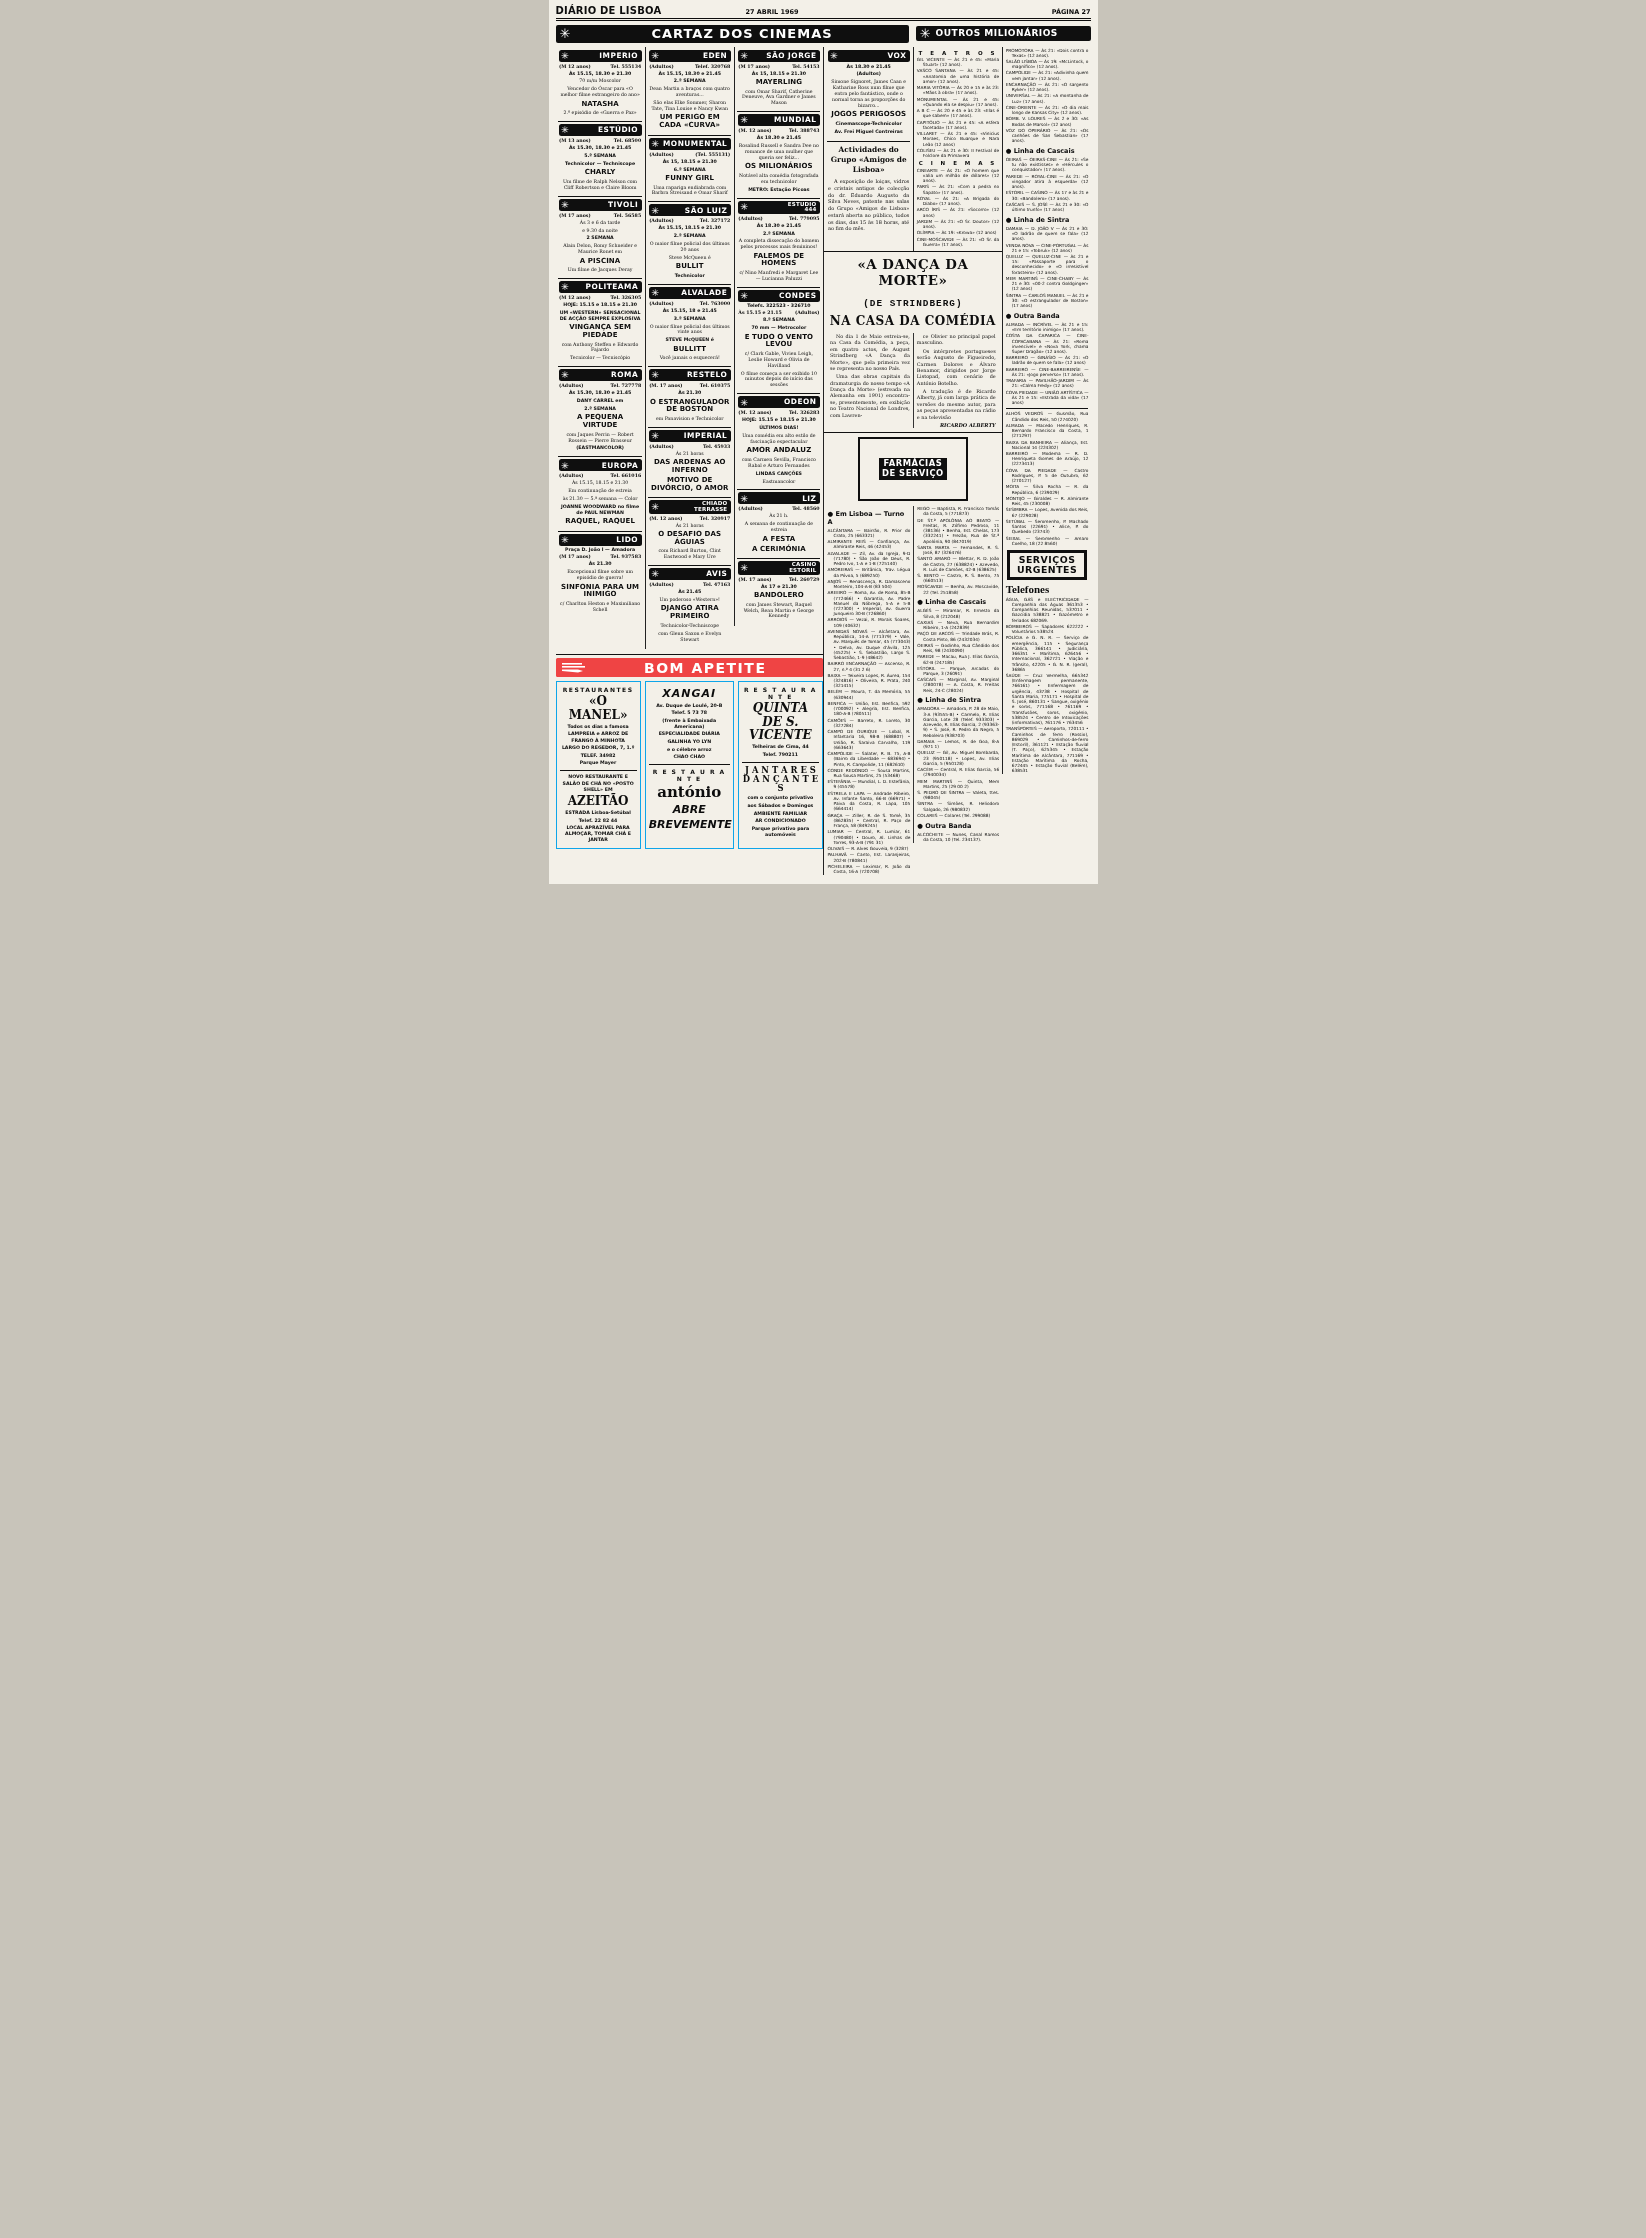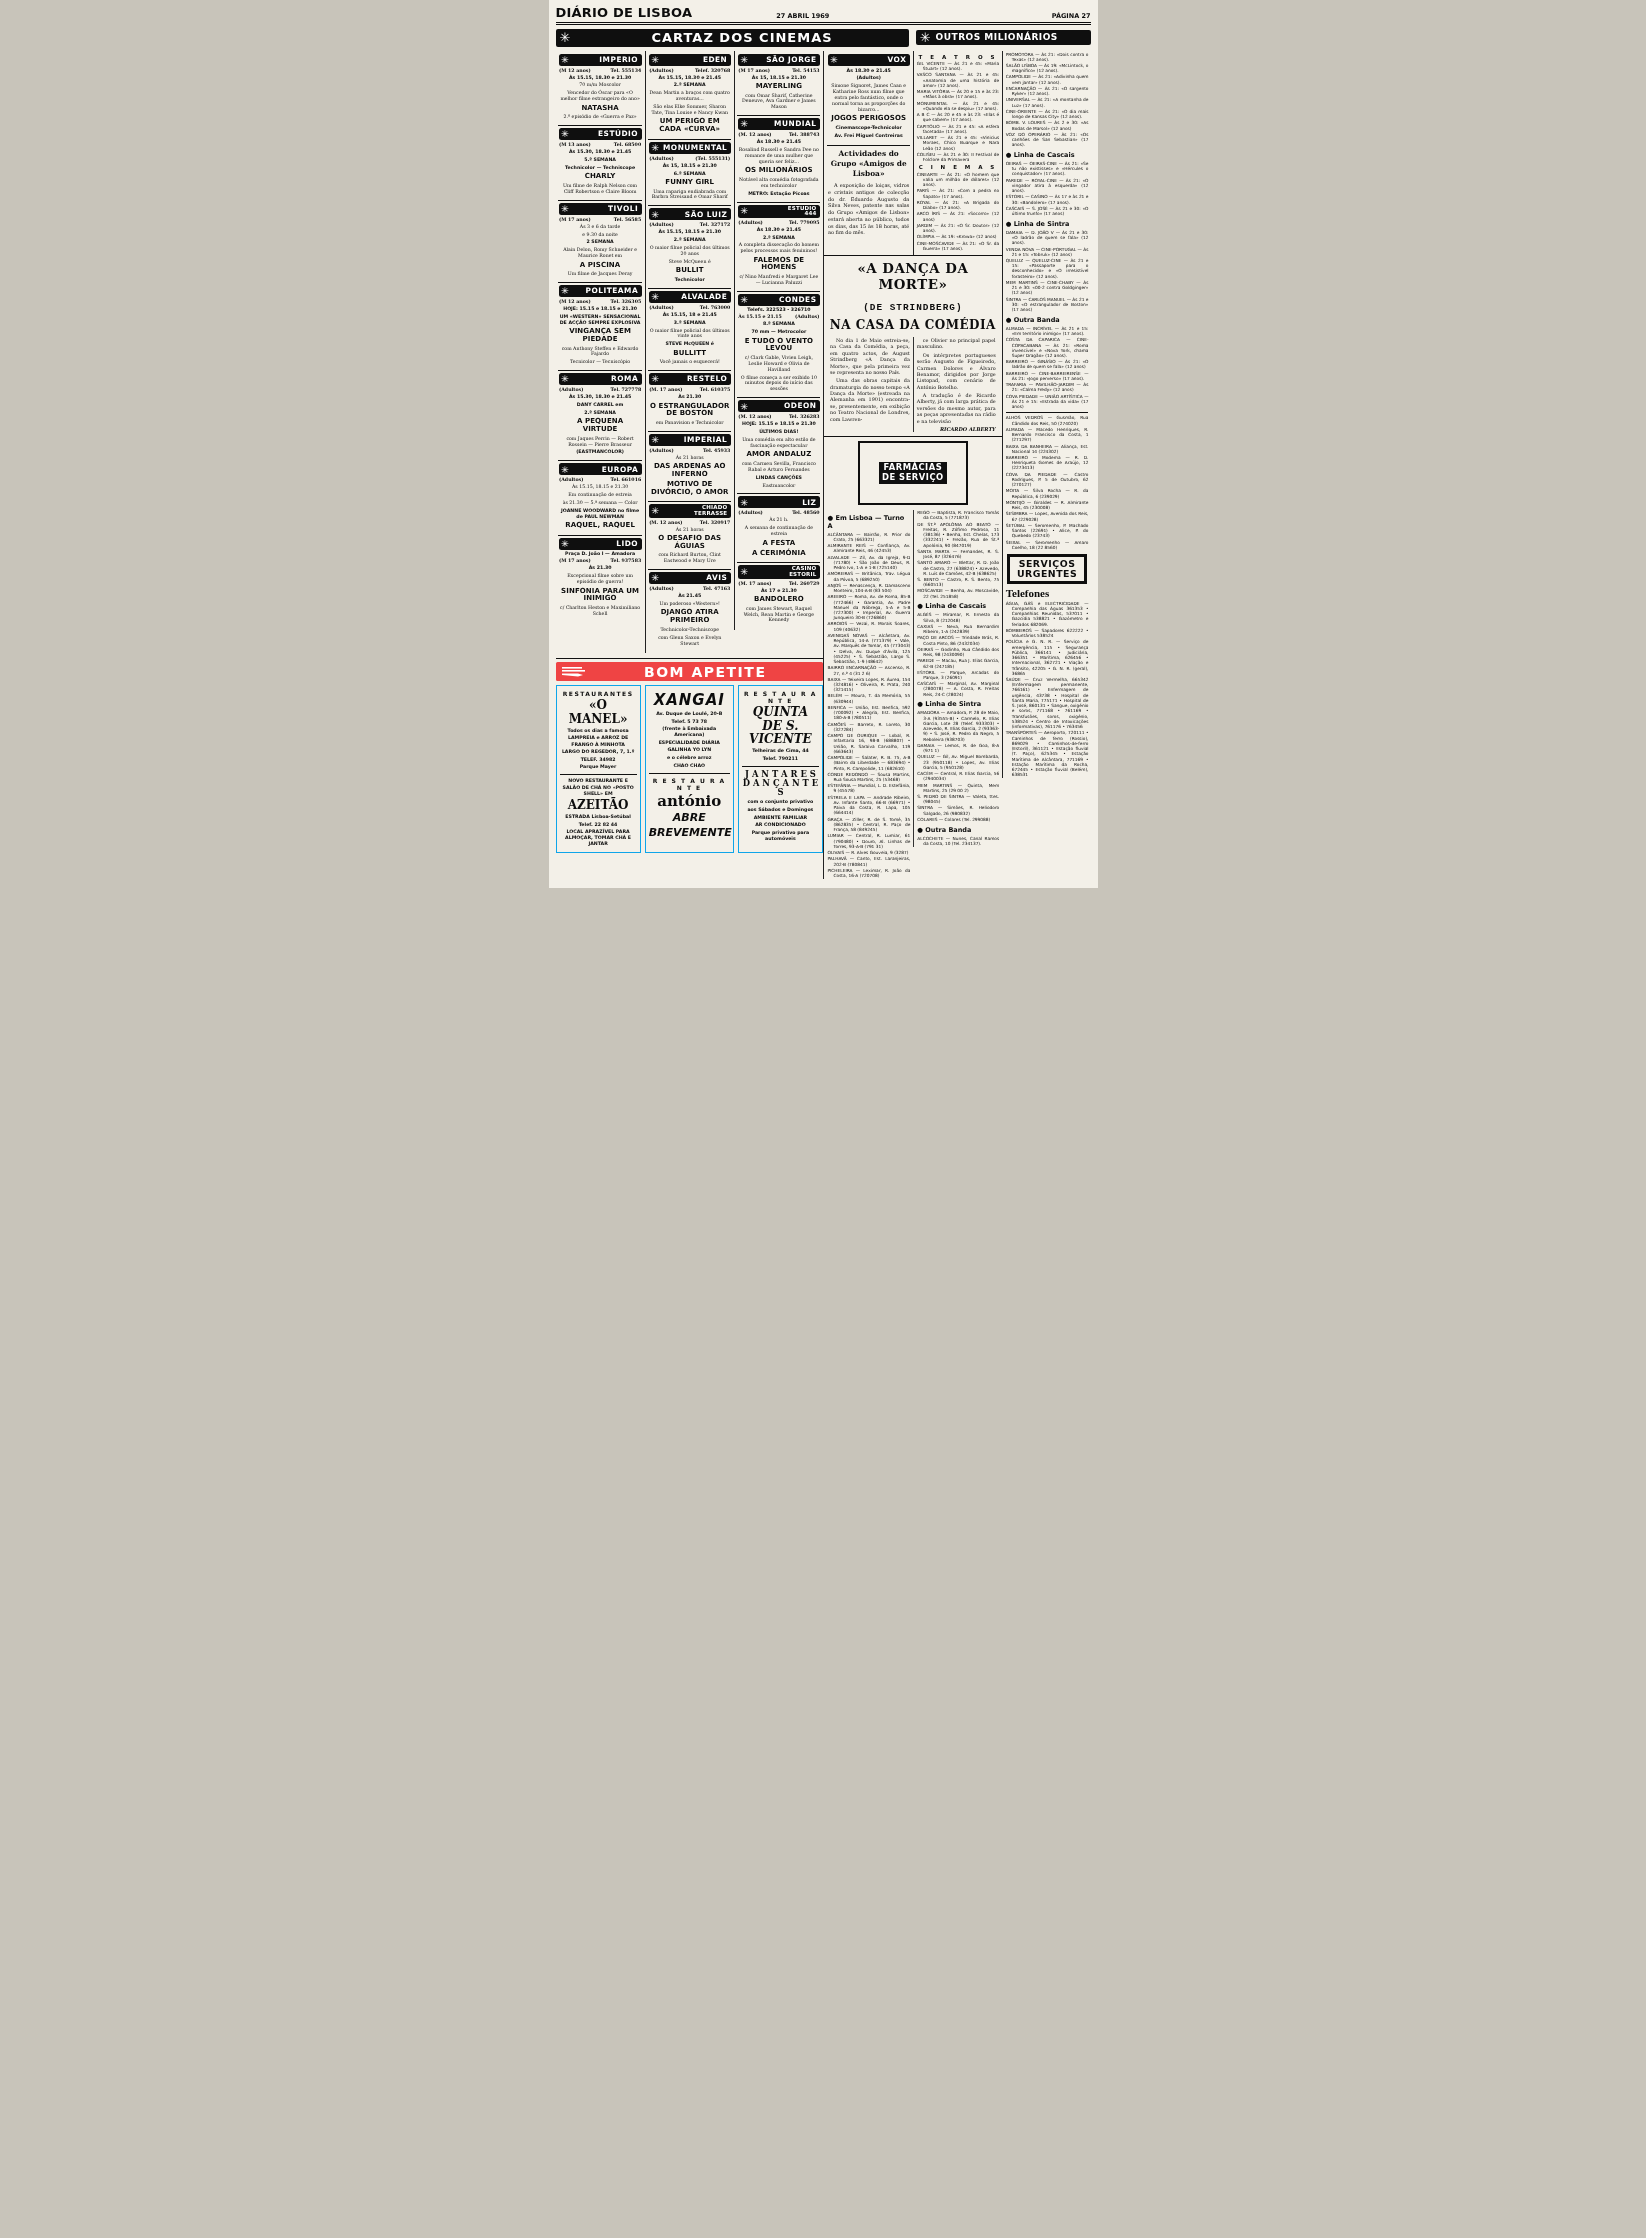--- a/index.html
+++ b/index.html
@@ -4,21 +4,21 @@
 <style>
   * { margin:0; padding:0; box-sizing:border-box; }
   html,body { background:#c8c4ba; }
   body { font-family:"DejaVu Serif", serif; color:#0d0d0d; }
   .page {
     width:549px; margin:0 auto; background:#f3f0e8; padding:5px 7px 9px 7px;
     position:relative;
   }
   
   .masthead { display:flex; align-items:flex-end; font-family:"DejaVu Sans", sans-serif; font-weight:bold; }
-  .masthead .mh-left { font-size:13px; letter-spacing:0.2px; }
+  .masthead .mh-left { font-size:10px; letter-spacing:0.2px; }
   .masthead .mh-center { font-size:6.5px; margin-left:84px; }
   .masthead .mh-right { font-size:6.5px; margin-left:auto; }
   .mh-rule { border-top:1.5px solid #0d0d0d; border-bottom:0.5px solid #0d0d0d; height:3px; margin:1.5px 0 4px 0; }
   
   .title-row { display:flex; gap:7px; margin-bottom:4px; }
   .bar { background:#0f0f0f; color:#fff; display:flex; align-items:center; border-radius:2px; }
   .bar-cartaz { flex:2.02; height:18px; }
   .bar-outros { flex:1; height:15px; align-self:flex-start; margin-top:1px; }
   .bar .ast-big { font-size:13px; line-height:1; padding:0 5px 0 4px; color:#fff; }
   .bar-cartaz .bar-text { font-family:"DejaVu Sans", sans-serif; font-weight:800; font-size:13px; letter-spacing:1px; margin:11px auto; }
@@ -77,21 +77,21 @@
   .svc-box .svc-text { font-family:"DejaVu Sans", sans-serif; font-weight:800; font-size:9.4px; line-height:1.05; letter-spacing:0.5px; }
   .tel-h { font-family:Liberation Serif, serif; font-weight:800; font-size:11px; margin:2px 0 2px 0; }
   
   .bomapetite { margin-top:5px; border-top:1px solid #111; padding-top:3px; }
   .ba-banner { background:#ef4444; color:#fff; height:19px; display:flex; align-items:center; border-radius:1.5px; padding:0 5px; }
   .ba-banner .ba-text { font-family:"DejaVu Sans", sans-serif; font-weight:800; font-size:14px; letter-spacing:1.5px; margin:0 auto; }
   .ba-ads { display:flex; gap:4px; margin-top:4px; align-items:stretch; }
   .ba-ad { border:1px solid #0ea5e9; padding:4px 3px; width:33.33%; }
   .ba-kicker { text-align:center; font-family:"DejaVu Sans", sans-serif; font-weight:bold; font-size:6px; letter-spacing:1.5px; }
   .ba-title { text-align:center; font-family:"DejaVu Serif", serif; font-weight:bold; font-size:12px; margin:2px 0; white-space:pre-line; line-height:1.1; }
-  .ba-title.script { font-family:"DejaVu Sans", sans-serif; font-weight:800; font-style:italic; font-size:15px; letter-spacing:1px; }
+  .ba-title.script { font-family:"DejaVu Sans", sans-serif; font-weight:800; font-style:italic; font-size:11px; letter-spacing:1px; }
   .ba-title.lower { text-transform:lowercase; font-size:15px; }
   .ba-line { text-align:center; font-size:4.7px; font-weight:bold; font-family:"DejaVu Sans", sans-serif; margin-top:1.5px; line-height:1.3; }
   .ba-div { border-top:1px solid #111; margin:4px 0 3px 0; }
   .ba-italic { font-style:italic; font-weight:800; font-family:"DejaVu Sans", sans-serif; font-size:11px; text-align:center; margin-top:2px; }
   .fk-icon { display:flex; align-items:center; }
 </style>
 </head>
 <body>
 
 <div class="page">

